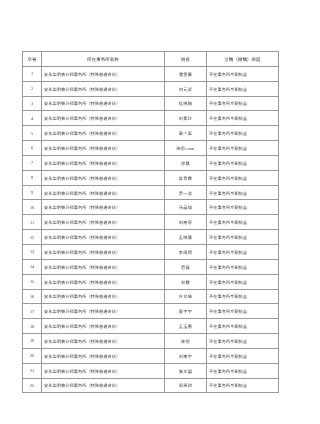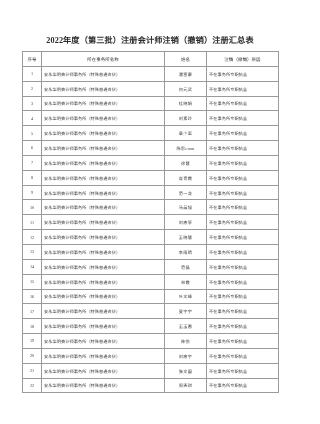--- a/index.html
+++ b/index.html
@@ -103,21 +103,20 @@
     font-size: 4.2px;
     letter-spacing: 0.05px;
     color: #3a3a3a;
   }
 </style>
 </head>
 <body>
 
 <div class="page">
 
-  <div class="doc-title">2022年度（第三批）注册会计师注销（撤销）注册汇总表</div>
 
   <div class="table-wrap">
     <table class="reg-table">
       <colgroup>
         <col class="c-index">
         <col class="c-firm">
         <col class="c-name">
         <col class="c-reason">
       </colgroup>
       <thead>

